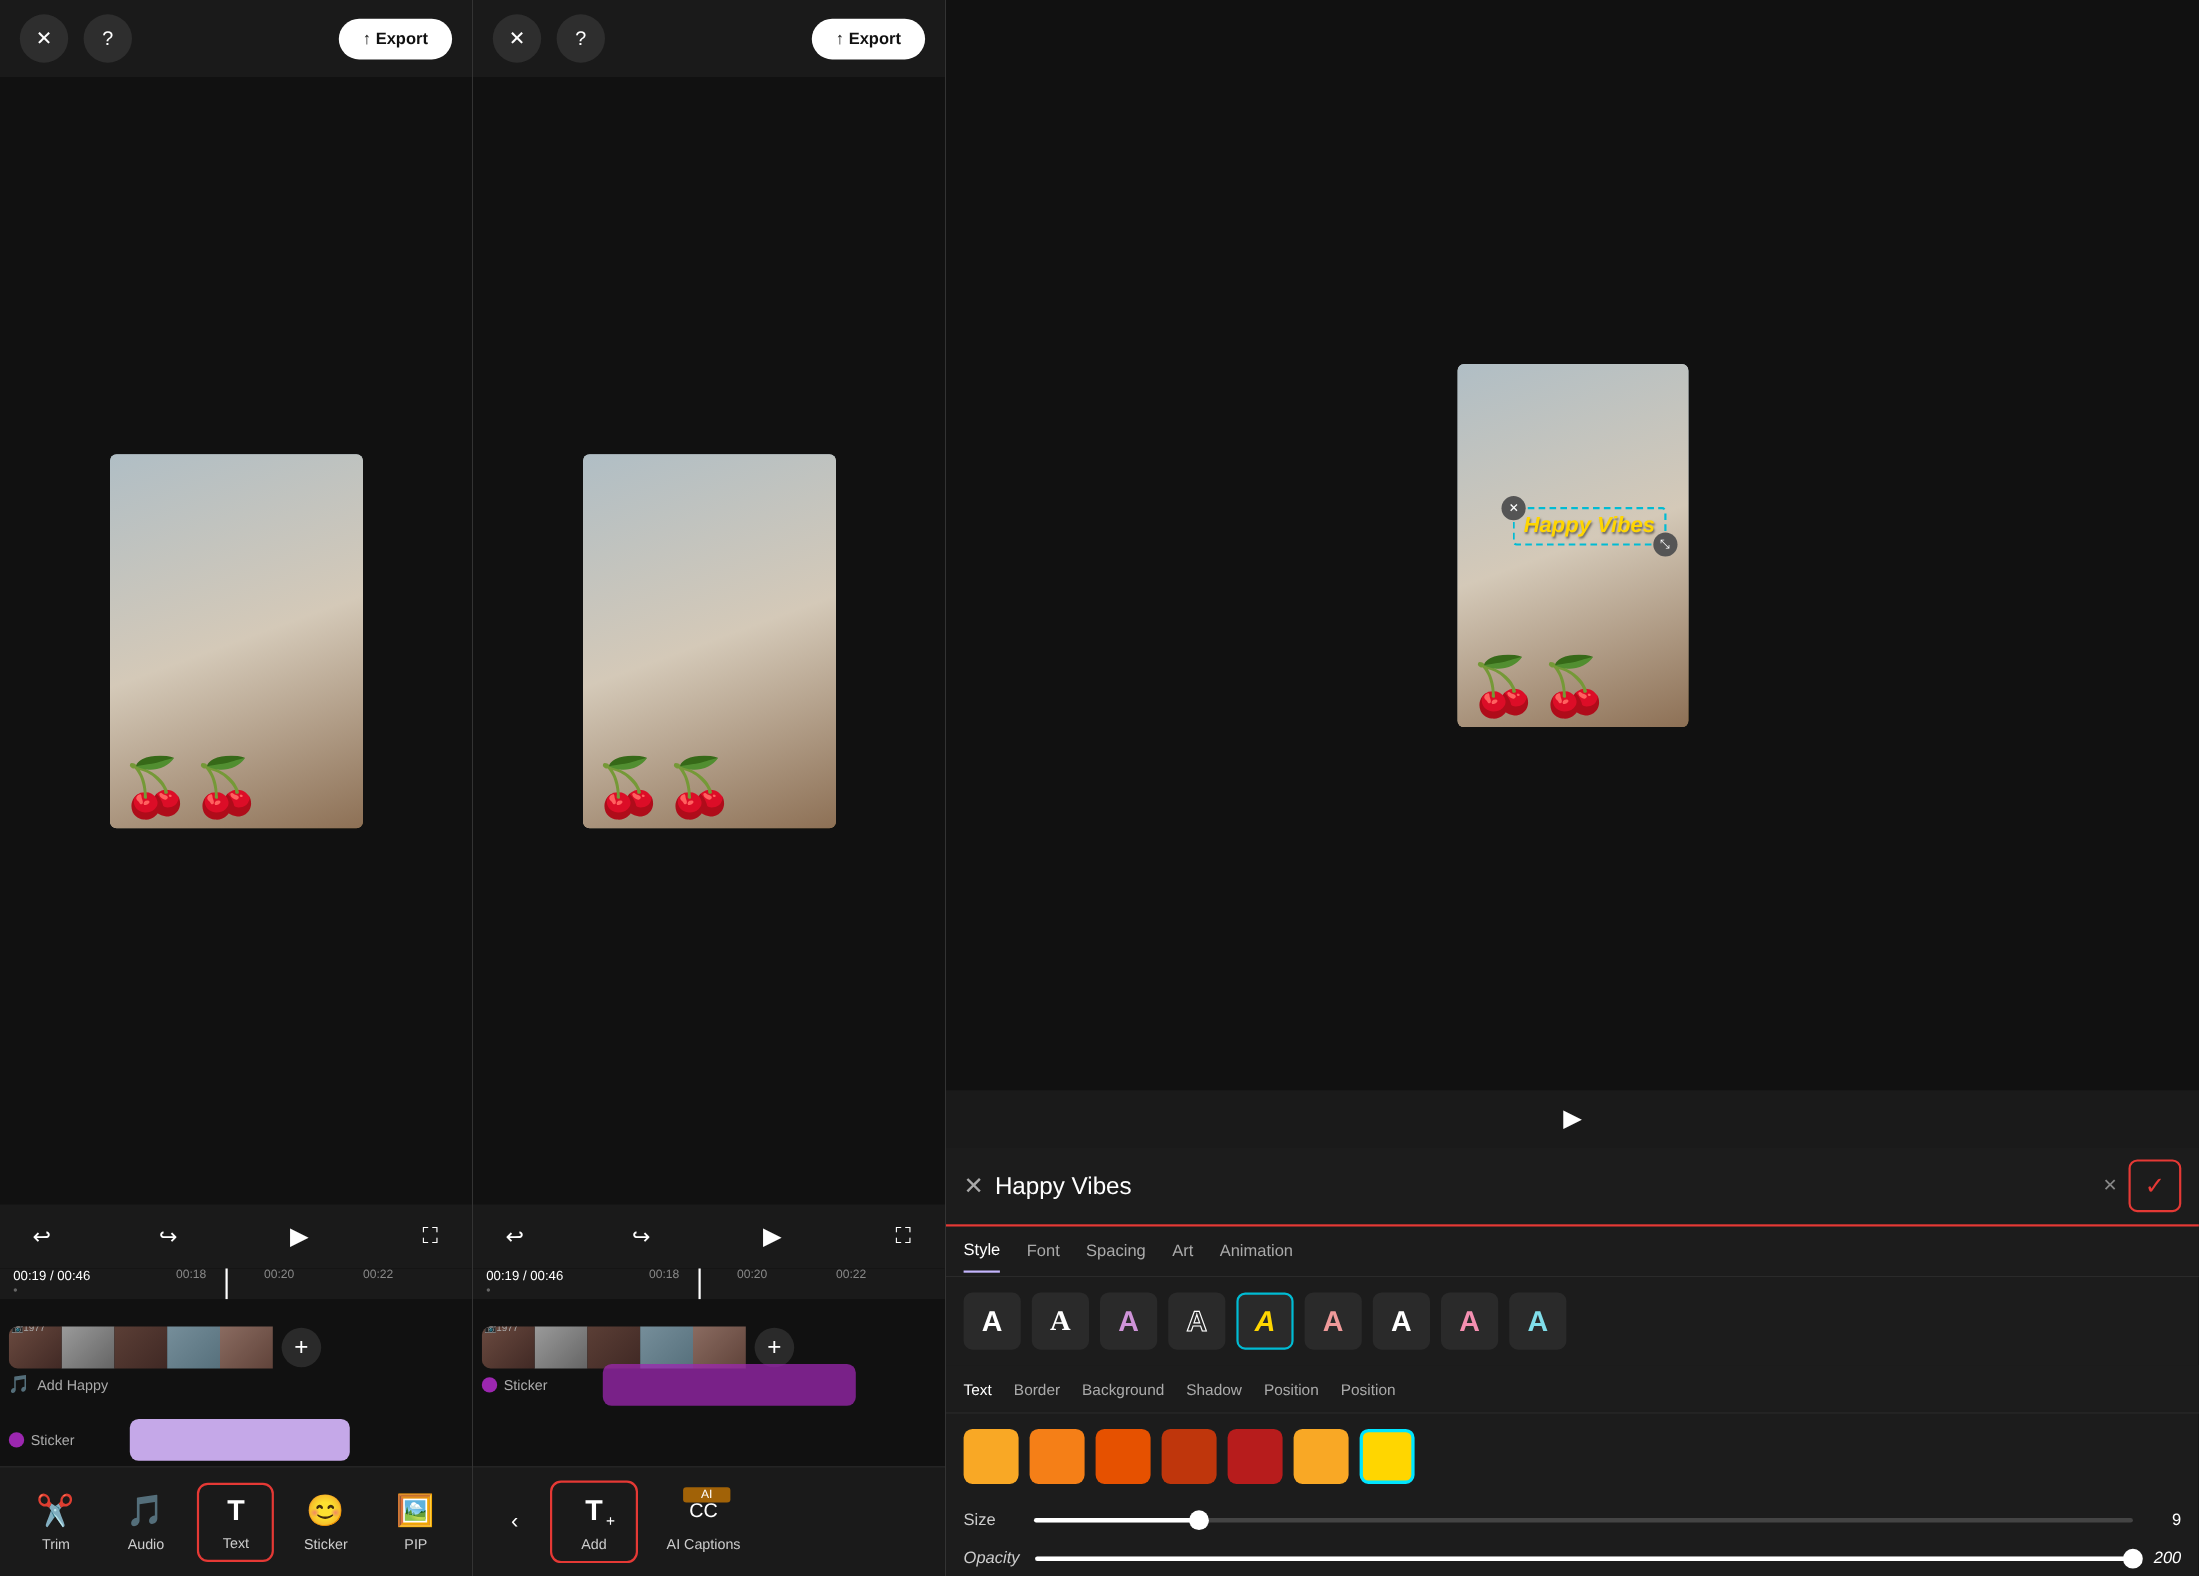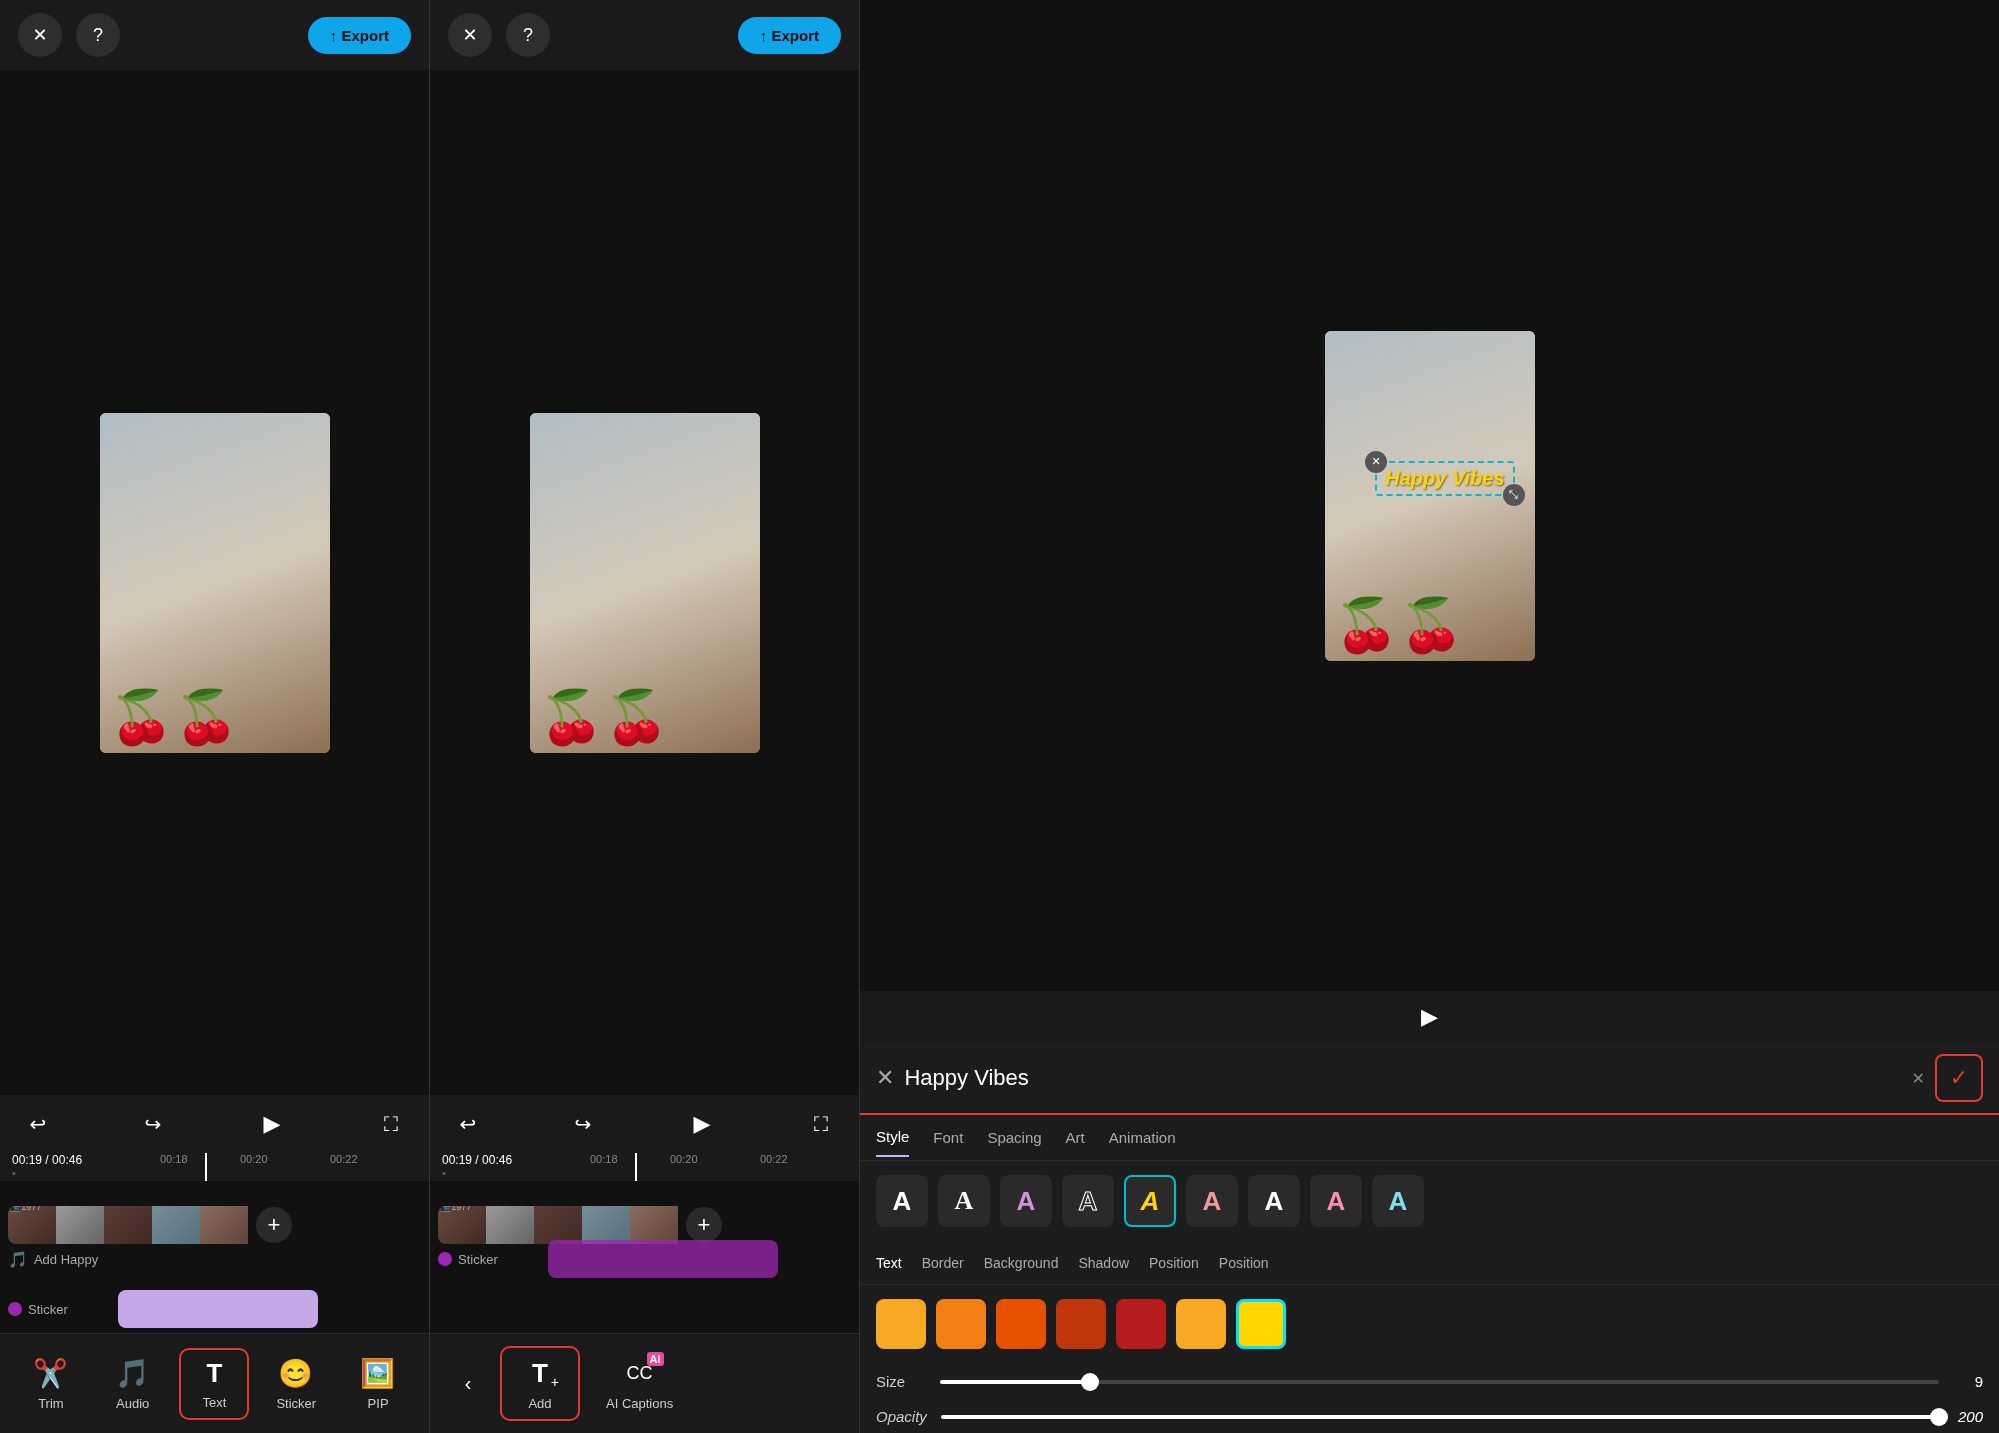--- a/index.html
+++ b/index.html
@@ -38,21 +38,21 @@
       width: 44px; height: 44px;
       border-radius: 50%;
       background: #2e2e2e;
       border: none;
       color: #fff;
       font-size: 18px;
       cursor: pointer;
       display: flex; align-items: center; justify-content: center;
     }
     .export-btn {
-      background: #0ea5e9;
+      background: #ffffff;
       border: none;
       border-radius: 24px;
       padding: 10px 22px;
       font-size: 15px;
       font-weight: 600;
       cursor: pointer;
       display: flex; align-items: center; gap: 8px;
       color: #111;
     }
 
@@ -651,21 +651,21 @@
     <div class="mid-tool-item active">
       <div style="position:relative; width:34px; height:34px; display:flex; align-items:center; justify-content:center;">
         <span style="font-size:26px; color:#fff; font-weight:700;">T</span>
         <span style="position:absolute; bottom:0; right:-2px; font-size:14px; color:#fff;">+</span>
       </div>
       <span class="mid-tool-label">Add</span>
     </div>
     <div class="mid-tool-item">
       <div style="position:relative; width:44px; height:34px; display:flex; align-items:center; justify-content:center;">
         <span style="font-size:18px; color:#fff;">CC</span>
-        <span style="position:absolute; top:-4px; right:-2px; font-size:11px; color:#fff; background:#ec4899; border-radius:3px; padding:1px 3px;font-weight:bold;">AI</span>
+        <span style="position:absolute; top:-4px; right:-2px; font-size:11px; color:#fff; background:#a16207; border-radius:3px; padding:1px 16px;">AI</span>
       </div>
       <span class="mid-tool-label">AI Captions</span>
     </div>
   </div>
 </div>
 
 <div class="panel panel-right">
 
   <div class="right-video-area">
     <div class="video-inner" style="width:210px; height:330px; position:relative;">

